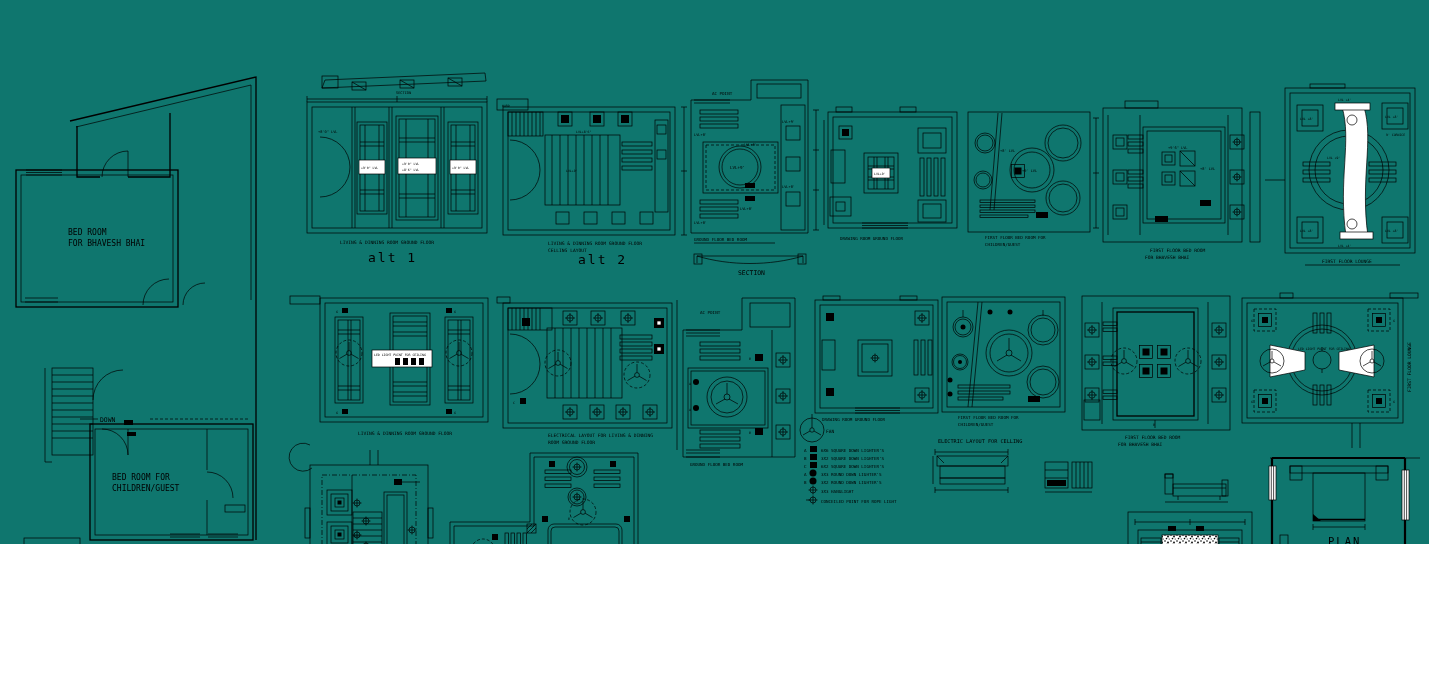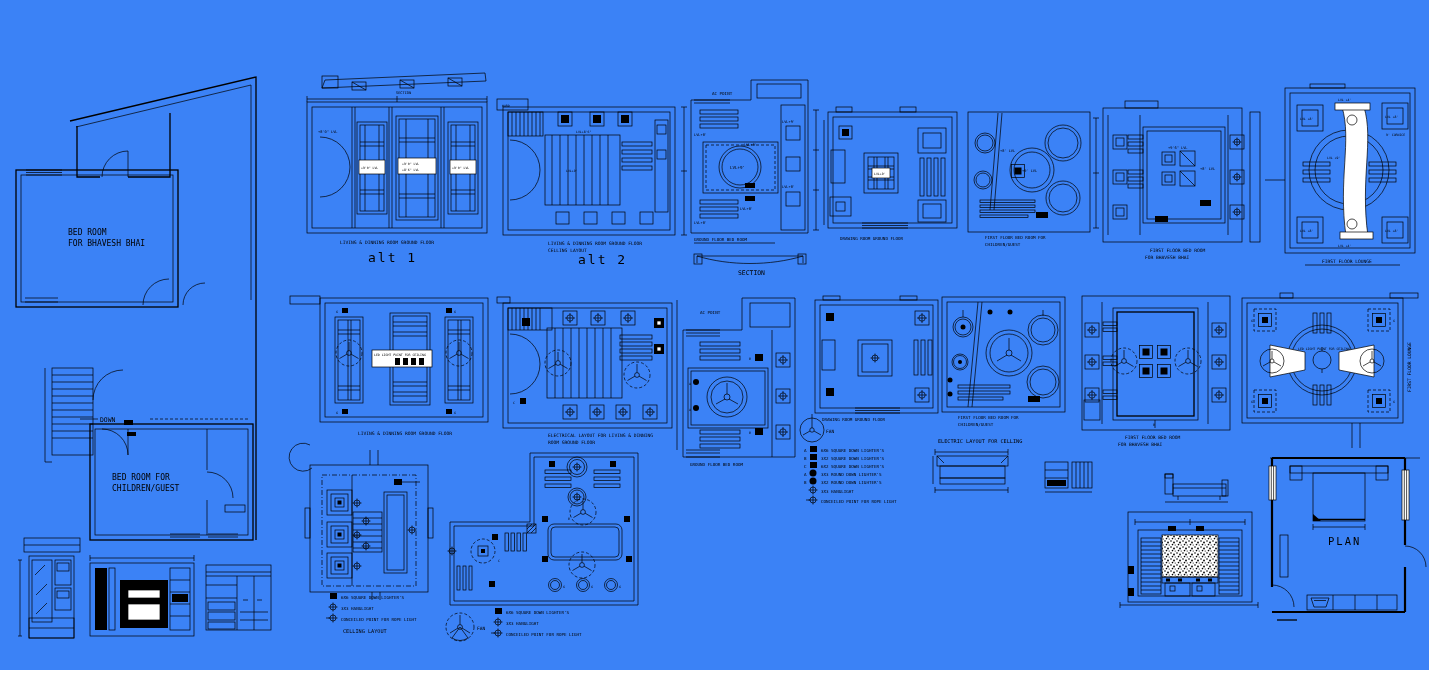--- a/index.html
+++ b/index.html
@@ -1,16 +1,16 @@
 <!DOCTYPE html>
 <html><head>
 <meta charset="utf-8">
 <style>
   html,body{margin:0;padding:0;background:#ffffff}
-  .sheet{position:relative;width:1429px;height:670px;background:#3b82f6;overflow:hidden;
+  .sheet{position:relative;width:1429px;height:544px;background:#0f766e;overflow:hidden;
          font-family:"DejaVu Sans Mono","Liberation Mono",monospace}
   svg{display:block}
   svg text{fill:#000;font-family:"DejaVu Sans Mono","Liberation Mono",monospace}
   .ln{stroke:#000;fill:none;stroke-width:.7}
   .l2{stroke:#000;fill:none;stroke-width:1.3}
   .thk{stroke:#000;fill:none;stroke-width:2.2}
   .fill{fill:#000;stroke:none}
   .wf{fill:#fff;stroke:#000;stroke-width:.7}
   .dash{stroke-dasharray:3 2}
   .ddash{stroke-dasharray:5 2 1 2}

